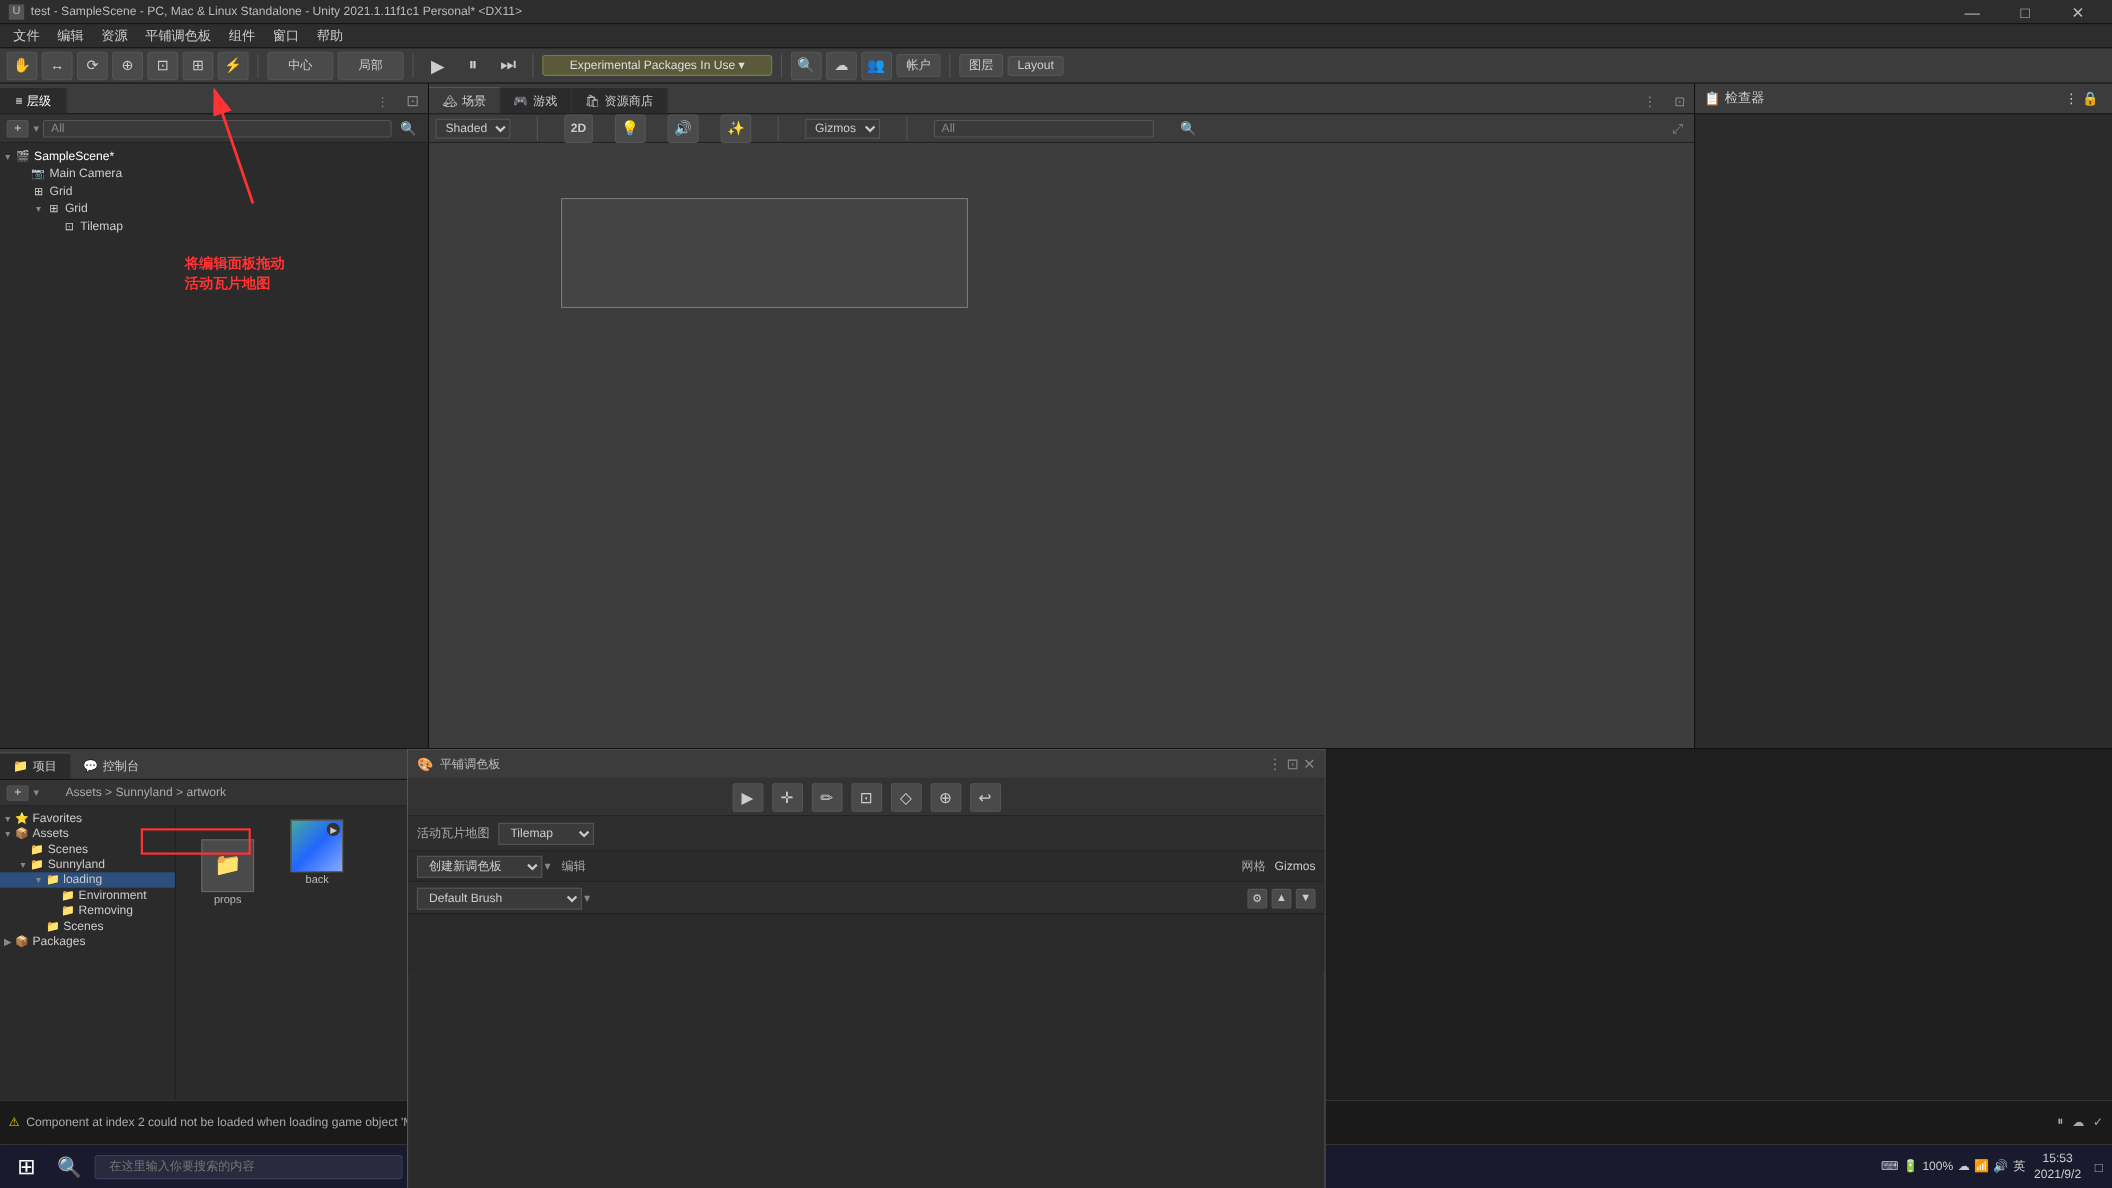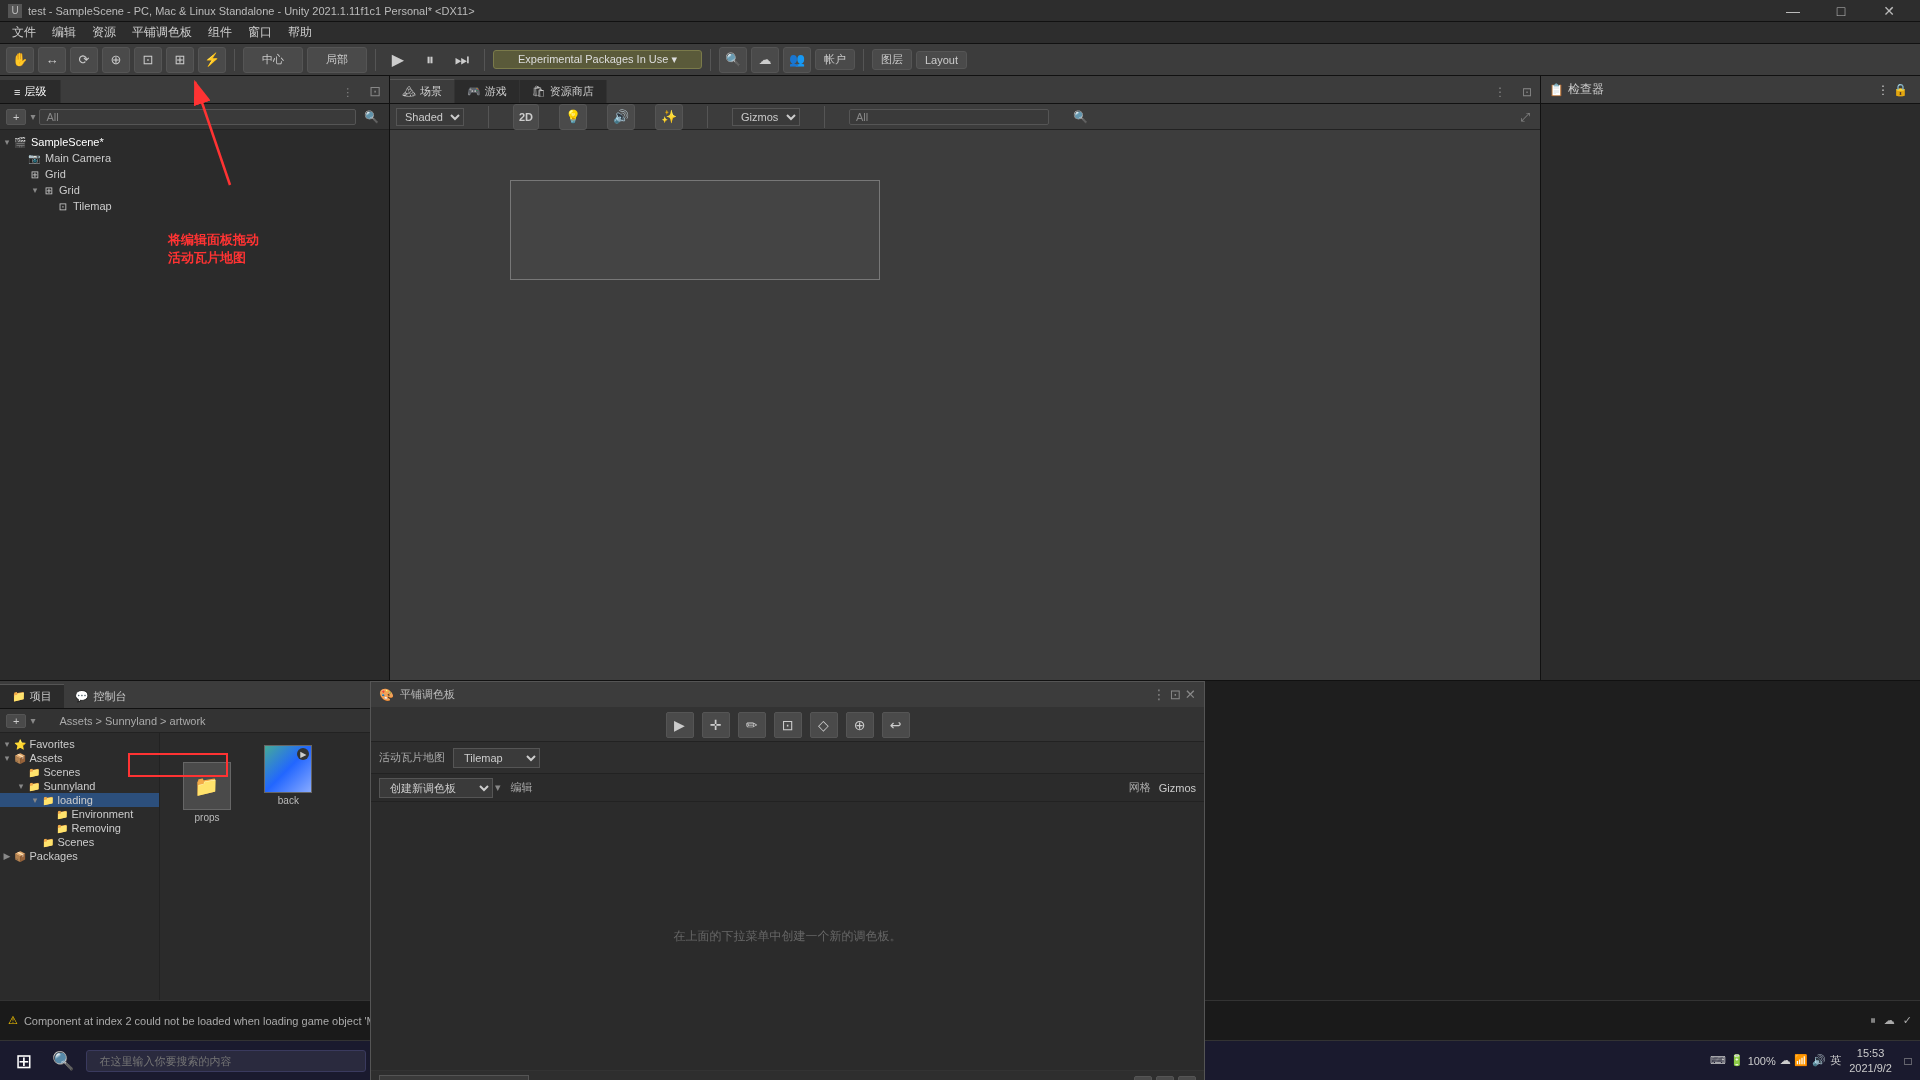--- a/index.html
+++ b/index.html
@@ -798,23 +798,20 @@
       <div id="tile-palette-controls">
         <select class="palette-dropdown">
           <option>创建新调色板</option>
         </select>
         <span style="margin:0 2px;color:#888;">▾</span>
         <span id="tile-palette-edit" style="cursor:pointer;">编辑</span>
         <span id="tile-palette-grid-label">网格</span>
         <span style="margin-left:8px;">Gizmos</span>
       </div>
 
-      <div id="tile-palette-main">
-        <span>在上面的下拉菜单中创建一个新的调色板。</span>
-      </div>
 
       <div id="tile-palette-brush">
         <div id="brush-header">
           <select class="brush-dropdown">
             <option>Default Brush</option>
           </select>
           <span style="margin:0 2px;color:#888;">▾</span>
           <div style="margin-left:auto;display:flex;gap:4px;align-items:center;">
             <button style="background:#4a4a4a;border:1px solid #555;border-radius:2px;width:18px;height:18px;color:#ccc;cursor:pointer;font-size:10px;">⚙</button>
             <button style="background:#4a4a4a;border:1px solid #555;border-radius:2px;width:18px;height:18px;color:#ccc;cursor:pointer;font-size:10px;">▲</button>

